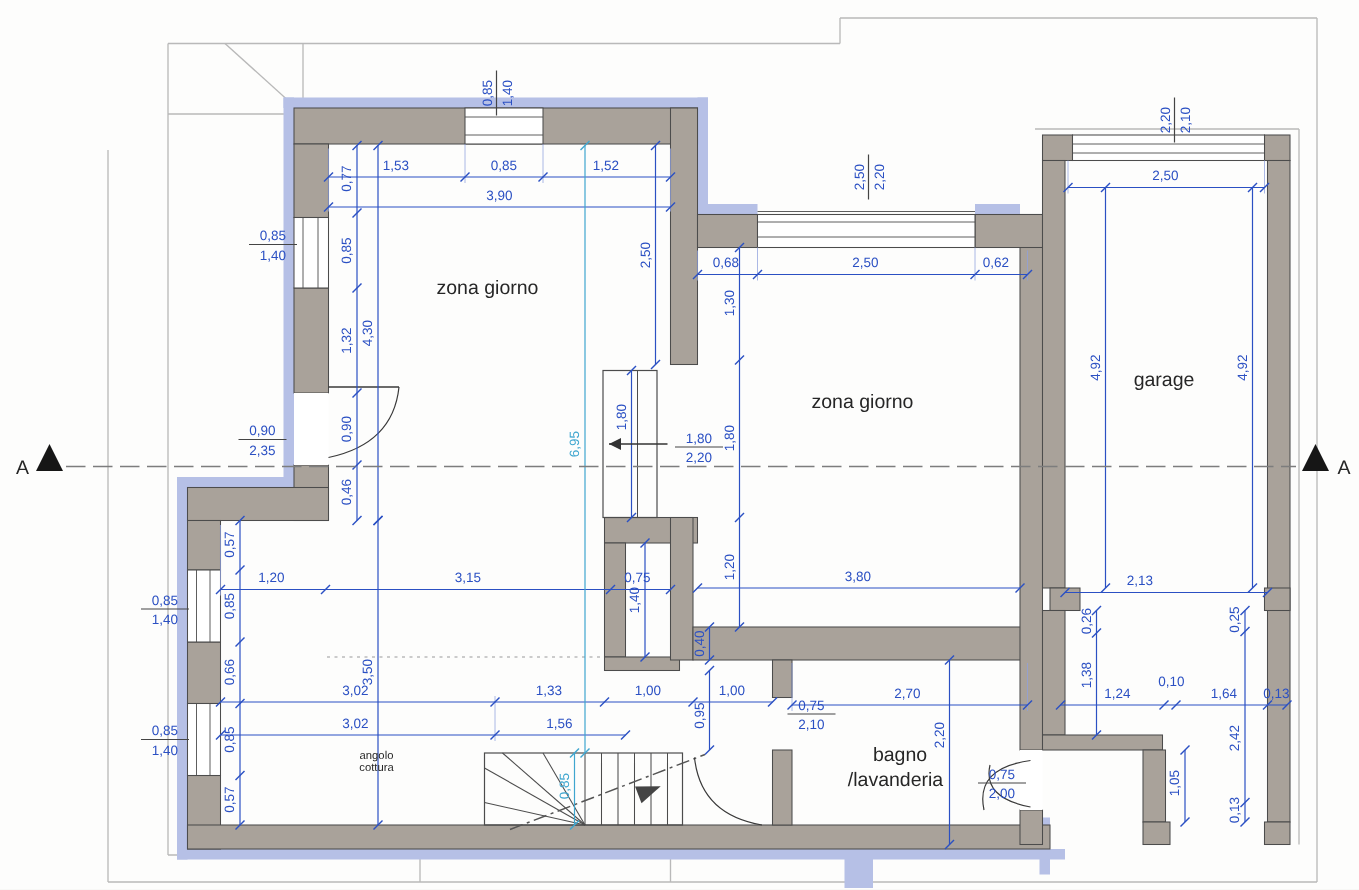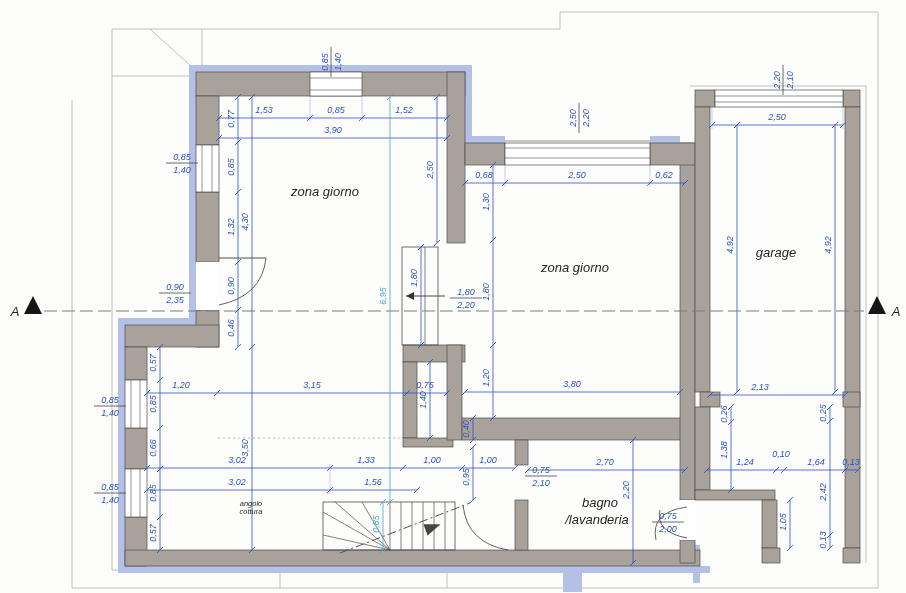--- a/index.html
+++ b/index.html
@@ -1,17 +1,17 @@
 <!DOCTYPE html>
 <html><head>
 <meta charset="utf-8">
 <style>
   html,body{margin:0;padding:0;background:#f4f4f2;}
   #stage{width:906px;height:593px;position:relative;background:#fdfdfc;overflow:hidden;
-         font-family:"Liberation Sans",sans-serif;font-style:italic;}
+         font-family:"Liberation Sans",sans-serif;}
   svg text{font-family:"Liberation Sans",sans-serif;}
 </style>
 </head>
 <body>
 
 <div id="stage">
   <svg id="plan" width="906" height="593" viewBox="0 0 906 593">
       <line x1="112" y1="29" x2="560" y2="29" stroke="#b9b9b9" stroke-width="0.9"></line>
       <line x1="560" y1="12" x2="560" y2="29" stroke="#b9b9b9" stroke-width="0.9"></line>
       <line x1="560" y1="12" x2="878" y2="12" stroke="#b9b9b9" stroke-width="0.9"></line>

